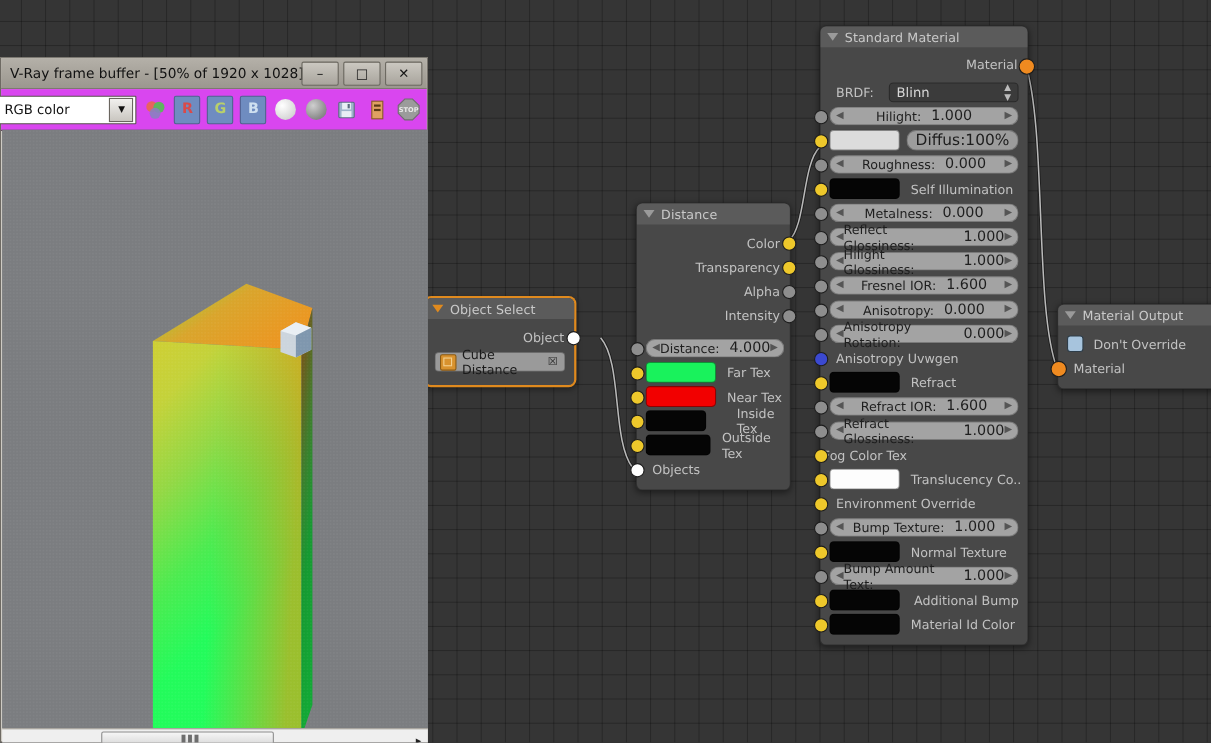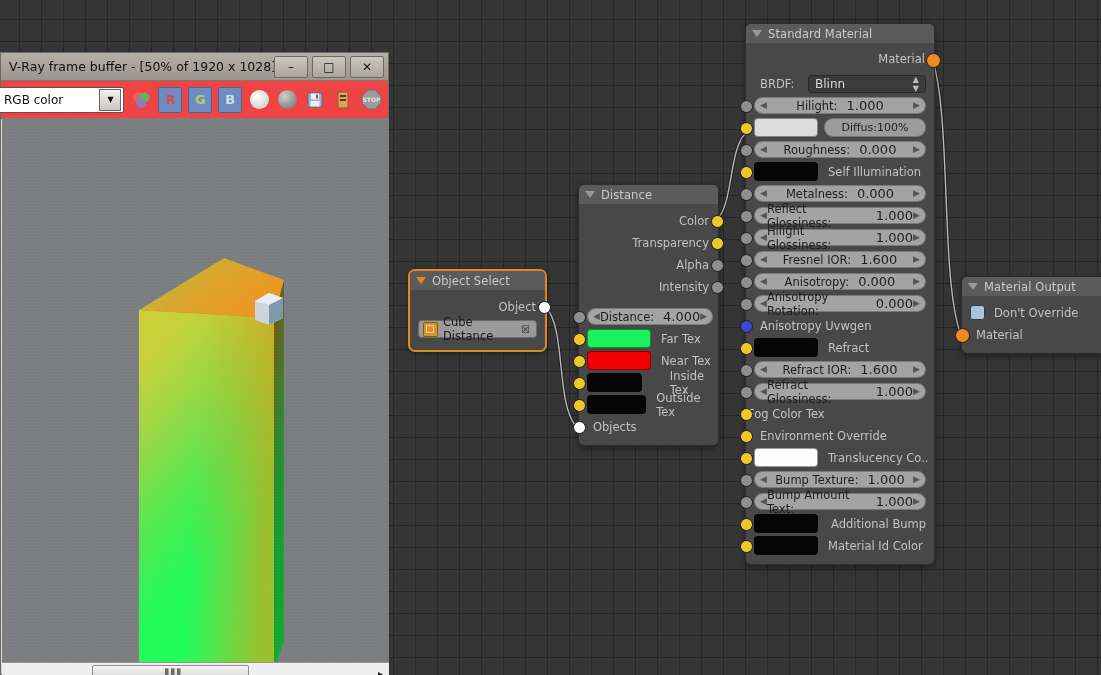--- a/index.html
+++ b/index.html
@@ -61,21 +61,21 @@
   .enum{height:18px;border-radius:4px;background:#3b3b3b;flex:1;margin-right:8px;
         display:flex;align-items:center;justify-content:space-between;padding:0 6px;box-sizing:border-box;
         border:1px solid rgba(0,0,0,.3);}
   .enum .et{font-size:12px;color:#d8d8d8;}
   .enum .ea{font-size:8px;color:#bcbcbc;line-height:9px;text-align:center;}
 
   
   .sw{width:62px;height:17px;border-radius:4px;margin-left:8px;border:1px solid rgba(0,0,0,.4);}
   .pct{height:17px;border-radius:9px;background:#9c9c9c;flex:1;margin:0 8px 0 6px;
        display:flex;align-items:center;justify-content:center;border:1px solid rgba(0,0,0,.25);}
-  .pct span{font-size:11px;color:#1e1e1e;}
+  .pct span{font-size:14px;color:#1e1e1e;}
 
   
   .objfield{height:18px;border-radius:4px;background:#9a9a9a;margin:0 8px;flex:1;
             display:flex;align-items:center;padding:0 4px;box-sizing:border-box;
             border:1px solid rgba(0,0,0,.3);}
   .objfield .onm{font-size:11.5px;color:#1a1a1a;flex:1;margin-left:5px;}
   .cubeicon{width:13px;height:13px;border-radius:2px;background:#d8922e;position:relative;
             border:1px solid #8a5a14;}
   .cubeicon:after{content:"";position:absolute;left:2px;top:2px;width:8px;height:8px;
             border:1px solid #f3cf8e;box-sizing:border-box;}
@@ -86,21 +86,21 @@
   
   #vray{position:absolute;left:0;top:52px;width:389px;height:623px;
         background:#d9d6cf;border:1px solid #6e6a63;box-sizing:border-box;}
   #vray-title{height:27px;background:linear-gradient(#b4b0a8,#9b978f);
       display:flex;align-items:center;padding-left:8px;border-bottom:1px solid #7d7970;}
   #vray-title .t{font-size:12.5px;color:#111;font-family:"DejaVu Sans",sans-serif;}
   .wbtns{position:absolute;right:4px;top:3px;display:flex;gap:4px;}
   .wbtn{width:32px;height:20px;background:linear-gradient(#cbc8c1,#a9a59d);
         border:1px solid #6d6a62;border-radius:2px;display:flex;align-items:center;justify-content:center;
         font-size:12px;color:#161616;}
-  #vray-toolbar{height:37px;background:#ef4444;display:flex;align-items:center;padding:0 6px;gap:6px;
+  #vray-toolbar{height:37px;background:#d946ef;display:flex;align-items:center;padding:0 6px;gap:6px;
         border-bottom:1px solid #4e4942;}
   .combo{width:135px;height:24px;background:#fff;border:1px solid #5a564f;border-radius:1px;
          display:flex;align-items:center;justify-content:space-between;margin-left:-8px;}
   .combo .ct{font-size:12px;color:#111;padding-left:4px;}
   .combo .cb{width:20px;height:20px;margin-right:2px;background:linear-gradient(#f1f0ee,#c9c6c0);
          border:1px solid #6a665f;display:flex;align-items:center;justify-content:center;font-size:8px;color:#111;}
   .tbtn{width:24px;height:24px;border-radius:2px;display:flex;align-items:center;justify-content:center;
         font-size:13px;font-weight:bold;}
   .chanbtn{background:#6f8cc0;border:1px solid #4e648e;}
   .sphere-w{width:19px;height:19px;border-radius:50%;background:radial-gradient(circle at 35% 32%,#fff,#d7d7d7 70%,#bdbdbd);}
@@ -125,21 +125,21 @@
     <path d="M546,307 C566,330 556,400 575,425" stroke="#1d1d1d" stroke-width="3" fill="none"></path>
     <path d="M546,307 C566,330 556,400 575,425" stroke="#b9b9b9" stroke-width="1.4" fill="none"></path>
 
     <path d="M717,219 C733,205 729,150 745,134" stroke="#1d1d1d" stroke-width="3" fill="none"></path>
     <path d="M717,219 C733,205 729,150 745,134" stroke="#b9b9b9" stroke-width="1.4" fill="none"></path>
 
     <path d="M932,57 C952,120 940,280 961,335" stroke="#1d1d1d" stroke-width="3" fill="none"></path>
     <path d="M932,57 C952,120 940,280 961,335" stroke="#b9b9b9" stroke-width="1.4" fill="none"></path>
   </svg>
 
-  <div class="node sel" id="n-objsel" style="left:409px;top:270px;width:135px;">
+  <div class="node sel" id="n-objsel" style="left:386px;top:270px;width:135px;">
     <div class="node-head">
       <span class="tri or"></span>
       <span class="node-title">Object Select</span>
     </div>
     <div class="node-body" style="padding-bottom:9px;">
       <div class="row">
         <span class="lbl-r">Object</span>
         <span class="sock out w" style="top:5px;"></span>
       </div>
       <div class="row" style="height:22px;">
@@ -361,37 +361,42 @@
               </div>
               <span class="arw">▶</span>
             </div>
           </div>
           <div class="row">
             <span class="sock in y" style="top: 5px;"></span>
             <span class="lbl-l" style="margin-left: 2px;">Fog Color Tex</span>
           </div>
           <div class="row">
             <span class="sock in y" style="top: 5px;"></span>
-            <span class="lbl-l" style="margin-left: 14px;">Environment Override</span>
-          </div>
-          <div class="row">
-            <span class="sock in y" style="top: 5px;"></span>
             <span class="sw" style="background: rgb(253, 253, 253);"></span>
             <span class="lbl-l" style="margin-left: 10px;">Translucency Co..</span>
           </div>
           <div class="row">
+            <span class="sock in y" style="top: 5px;"></span>
+            <span class="lbl-l" style="margin-left: 14px;">Environment Override</span>
+          </div>
+          <div class="row">
             <span class="sock in g" style="top: 5px;"></span>
             <div class="slider">
               <span class="arw">◀</span>
               <div class="slider-in">
                 <span class="nm">Bump Texture:</span>
                 <span class="vl">1.000</span>
               </div>
               <span class="arw">▶</span>
             </div>
+          </div>
+          <div class="row">
+            <span class="sock in y" style="top: 5px;"></span>
+            <span class="sw" style="background: rgb(5, 5, 5);"></span>
+            <span class="lbl-l" style="margin-left: 10px;">Normal Texture</span>
           </div>
           <div class="row">
             <span class="sock in g" style="top: 5px;"></span>
             <div class="slider">
               <span class="arw">◀</span>
               <div class="slider-in">
                 <span class="nm">Bump Amount Text:</span>
                 <span class="vl">1.000</span>
               </div>
               <span class="arw">▶</span>

